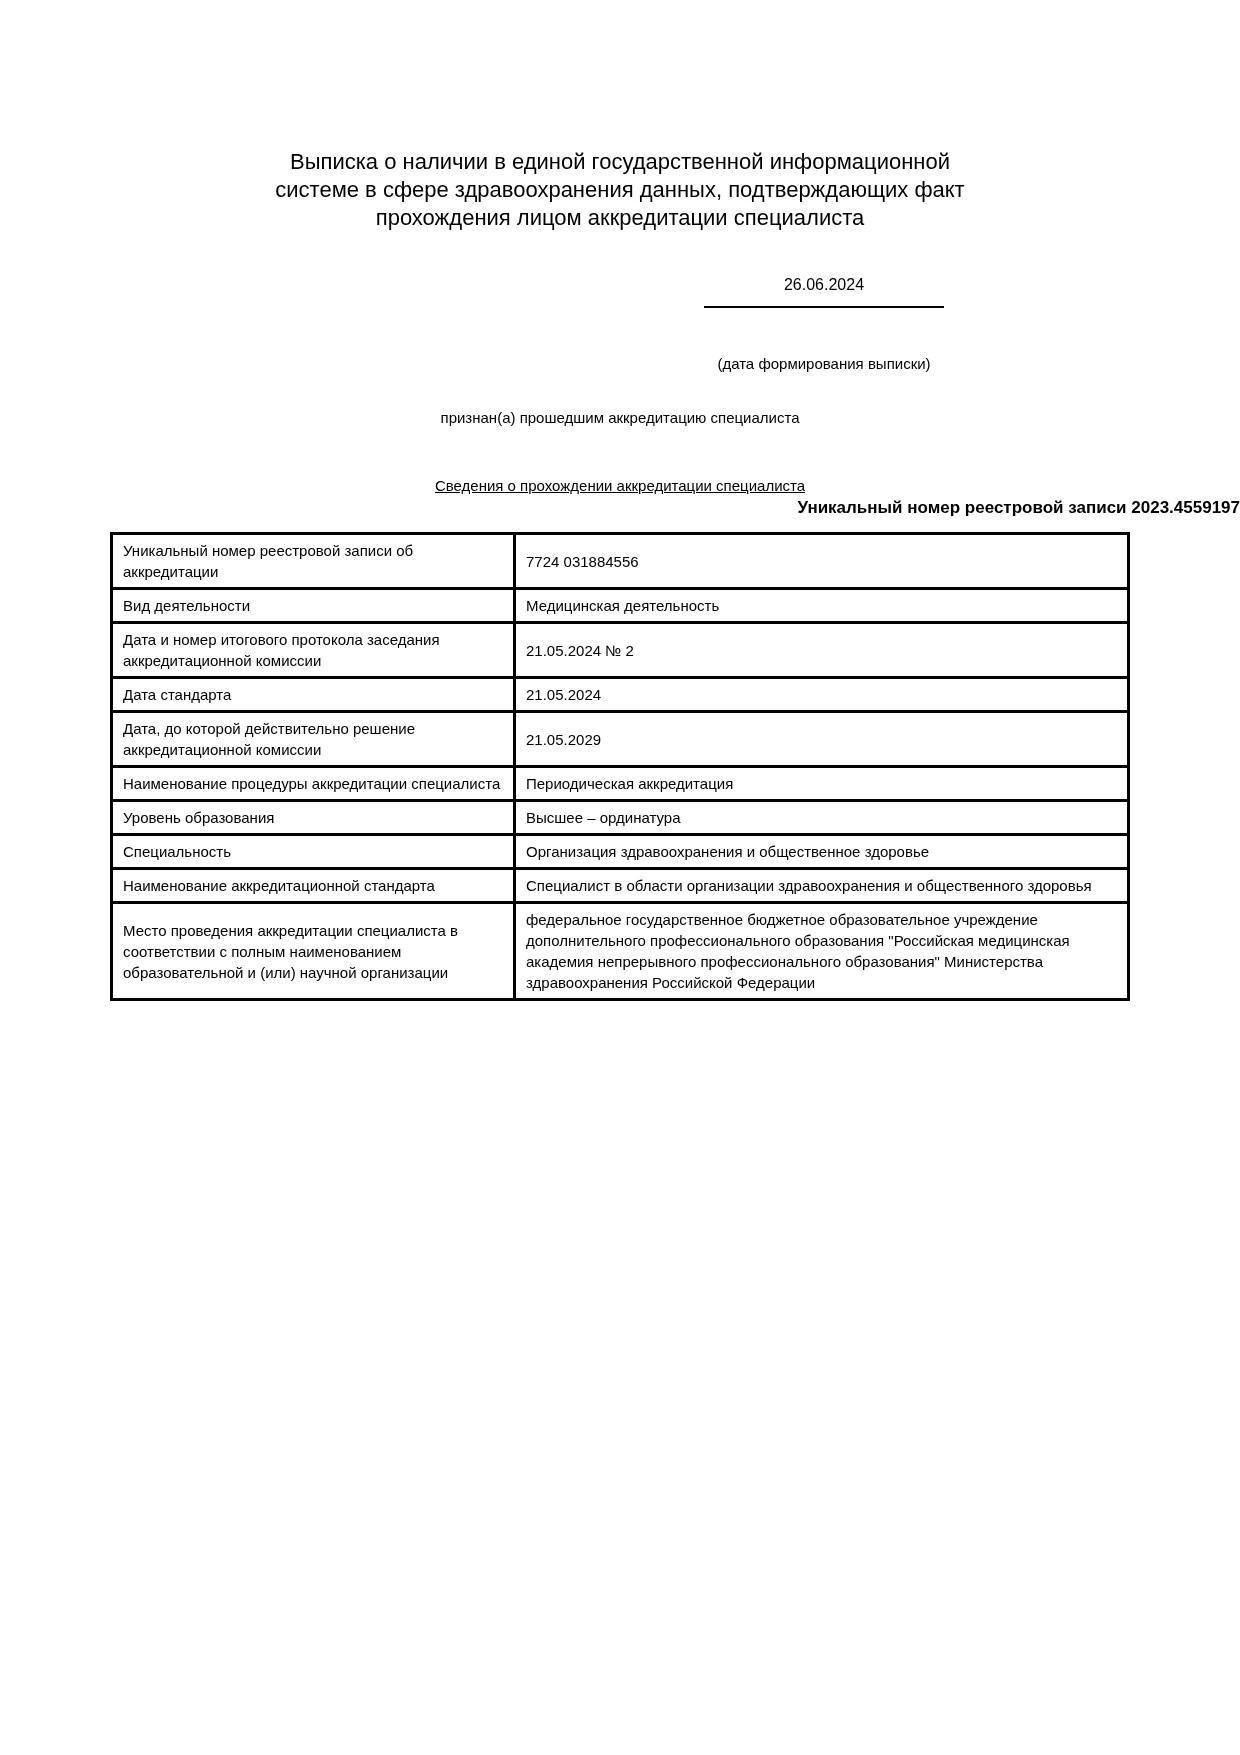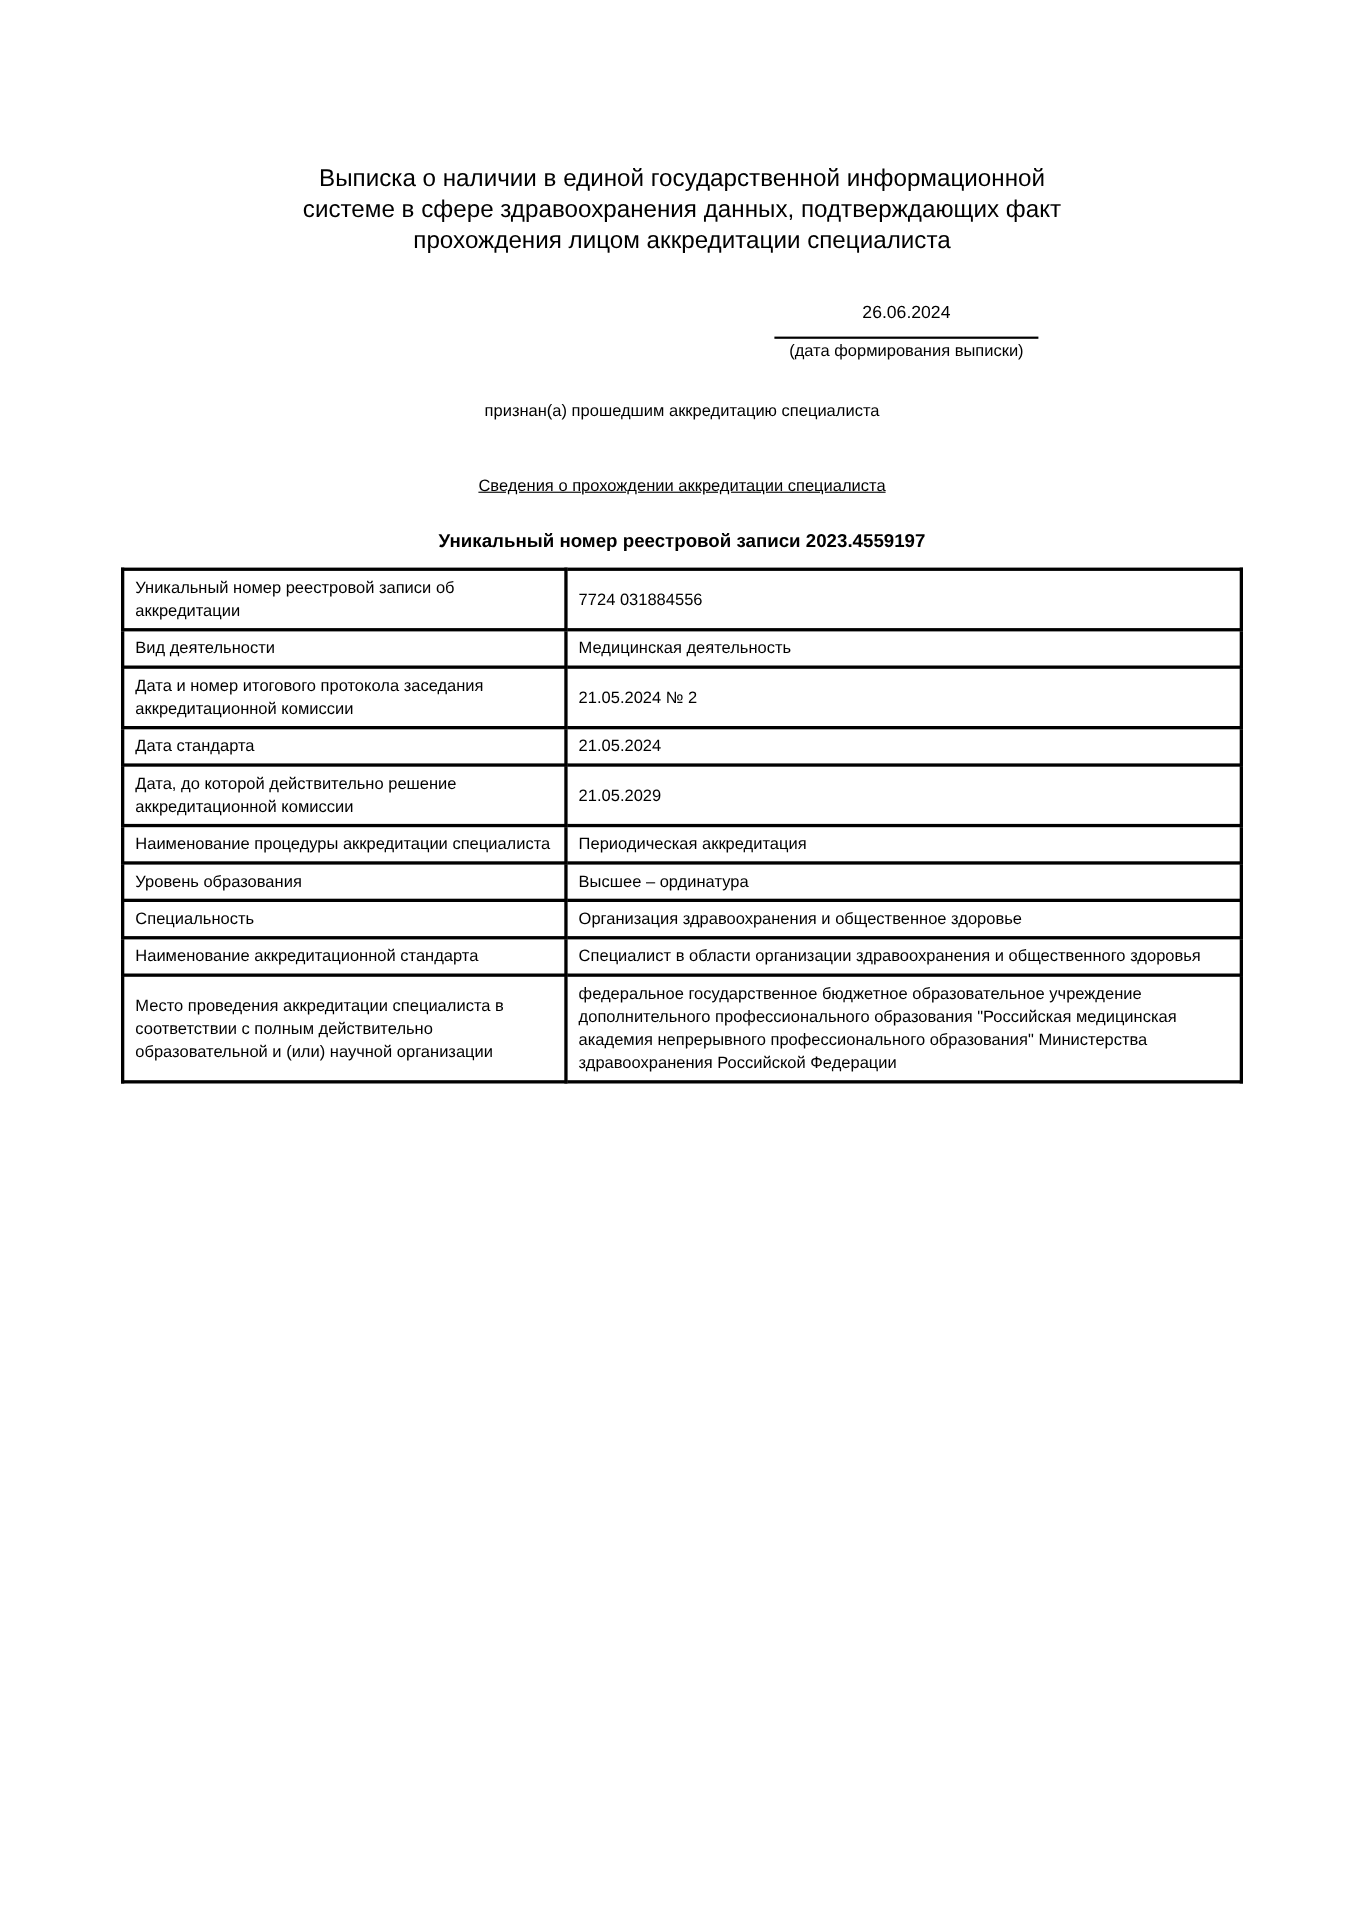--- a/index.html
+++ b/index.html
@@ -36,38 +36,39 @@
   .date-value {
     font-size: 16px;
     line-height: 21px;
     padding-bottom: 11px;
     border-bottom: 2px solid #000000;
   }
   .date-caption {
     font-size: 15px;
     line-height: 20px;
     padding-top: 2px;
+    margin-top: 44px;
   }
   .intro {
     width: 960px;
     margin: 32px auto 0;
     text-align: center;
     font-size: 15px;
     line-height: 23px;
   }
   .section-header {
     margin-top: 46px;
     text-align: center;
     font-size: 15px;
     line-height: 21px;
     text-decoration: underline;
   }
   .registry-heading {
-    margin-top: 28px;
-    text-align: center;
+    margin-top: 0;
+    text-align: right;
     font-size: 17px;
     font-weight: bold;
     line-height: 24px;
   }
   table.acc-table {
     width: 1020px;
     margin: 12px auto 0;
     border-collapse: collapse;
     table-layout: fixed;
   }
@@ -139,19 +140,19 @@
       </tr>
       <tr>
         <td class="label-cell">Специальность</td>
         <td class="value-cell">Организация здравоохранения и общественное здоровье</td>
       </tr>
       <tr>
         <td class="label-cell">Наименование аккредитационной стандарта</td>
         <td class="value-cell">Специалист в области организации здравоохранения и общественного здоровья</td>
       </tr>
       <tr>
-        <td class="label-cell">Место проведения аккредитации специалиста в соответствии с полным действительно образовательной и (или) научной организации</td>
+        <td class="label-cell">Место проведения аккредитации специалиста в соответствии с полным наименованием образовательной и (или) научной организации</td>
         <td class="value-cell">федеральное государственное бюджетное образовательное учреждение дополнительного профессионального образования "Российская медицинская академия непрерывного профессионального образования" Министерства здравоохранения Российской Федерации</td>
       </tr>
     </tbody>
   </table>
 
 </div>
 
 </body></html>

